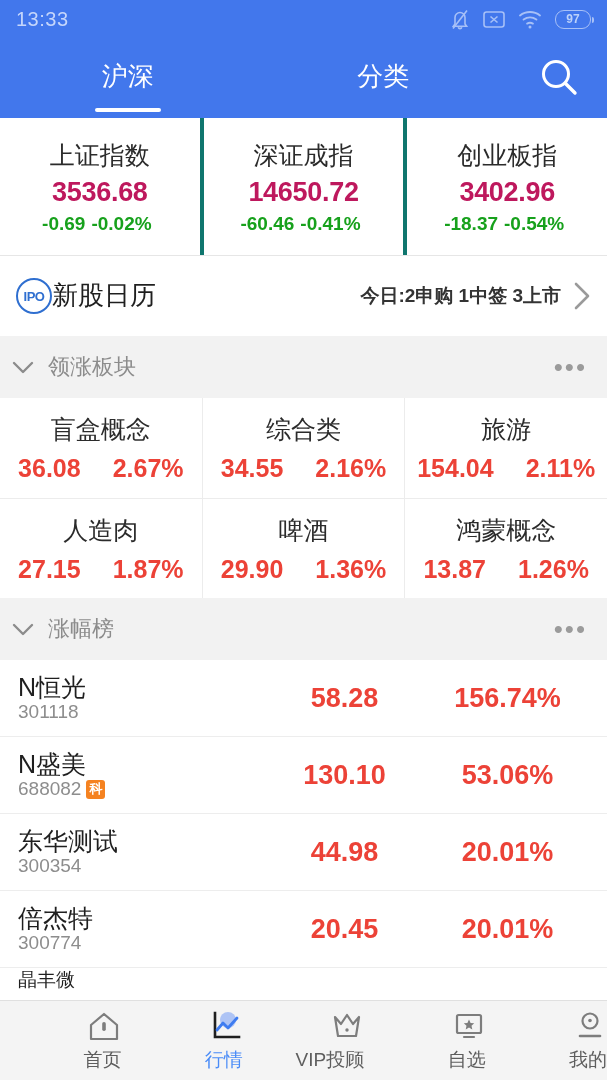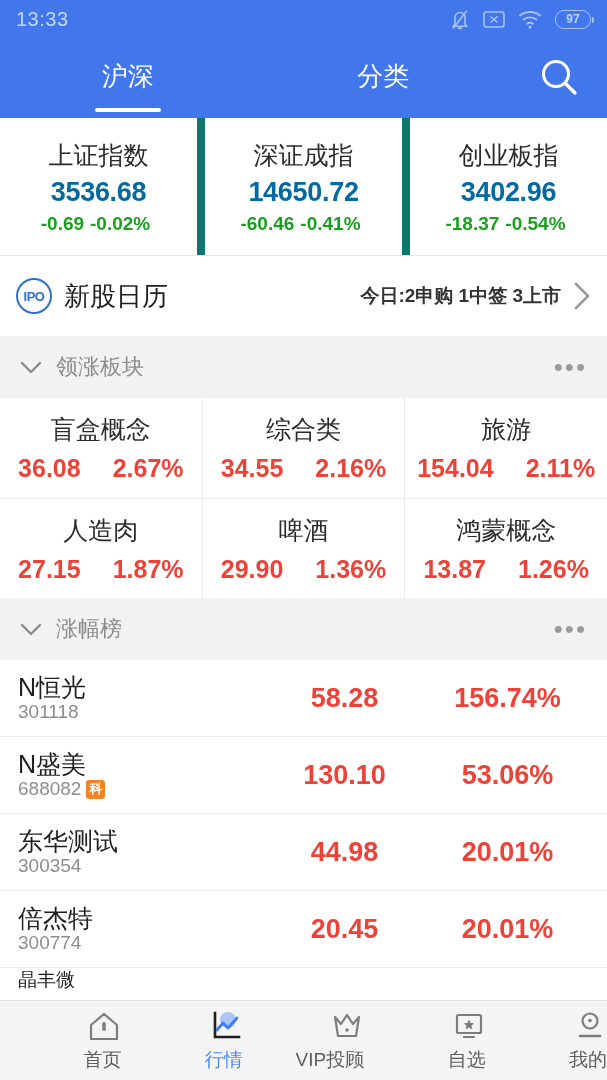--- a/index.html
+++ b/index.html
@@ -48,45 +48,45 @@
 
   
   .index-row {
     background:#fff; display:flex; height:138px; flex:0 0 auto;
     border-bottom:1px solid #e6e6e6;
   }
   .index-card {
     flex:1; display:flex; flex-direction:column; align-items:center; justify-content:center;
     gap:5px; cursor:pointer;
   }
-  .index-card + .index-card { border-left:8px solid #0f766e; }
+  .index-card + .index-card { border-left:4px solid #0f766e; }
   .idx-name { font-size:25px; color:#2b2b2b; }
-  .idx-value { font-size:27px; color:#0369a1; font-weight:bold; letter-spacing:-.3px; }
+  .idx-value { font-size:27px; color:#be185d; font-weight:bold; letter-spacing:-.3px; }
   .idx-change { font-size:19px; color:#17a11c; font-weight:bold; }
   .idx-change span { margin-right:6px; }
 
   
   .ipo-bar {
     background:#fff; height:80px; display:flex; align-items:center;
     padding:0 14px 0 16px; flex:0 0 auto; cursor:pointer;
   }
-  .ipo-left { display:flex; align-items:center; gap:12px; flex:1; }
+  .ipo-left { display:flex; align-items:flex-start; flex:1; }
   .ipo-badge {
     width:36px; height:36px; border-radius:50%; border:2px solid #2f6fd0;
     display:flex; align-items:center; justify-content:center;
     font-size:13px; font-weight:bold; color:#2f6fd0; letter-spacing:-.5px;
   }
   .ipo-title { font-size:26px; color:#1f1f1f; }
   .ipo-meta { font-size:19px; color:#333; font-weight:bold; margin-right:10px; }
   .chev-right { color:#9a9a9a; }
 
   
   .sec-head {
     height:62px; background:#f2f2f2; display:flex; align-items:center;
-    padding:0 20px 0 18px; flex:0 0 auto;
+    padding:0 20px 0 10px; flex:0 0 auto;
   }
   .sec-head .chev { margin-right:12px; display:flex; cursor:pointer; }
   .sec-title { font-size:22px; color:#8c8c8c; flex:1; }
   .dots { color:#9b9b9b; font-size:26px; letter-spacing:2px; line-height:1; cursor:pointer; }
 
   
   .sector-grid { background:#fff; flex:0 0 auto; }
   .sector-line { display:flex; height:100px; }
   .sector-line + .sector-line { border-top:1px solid #ececec; }
   .sector-cell {

